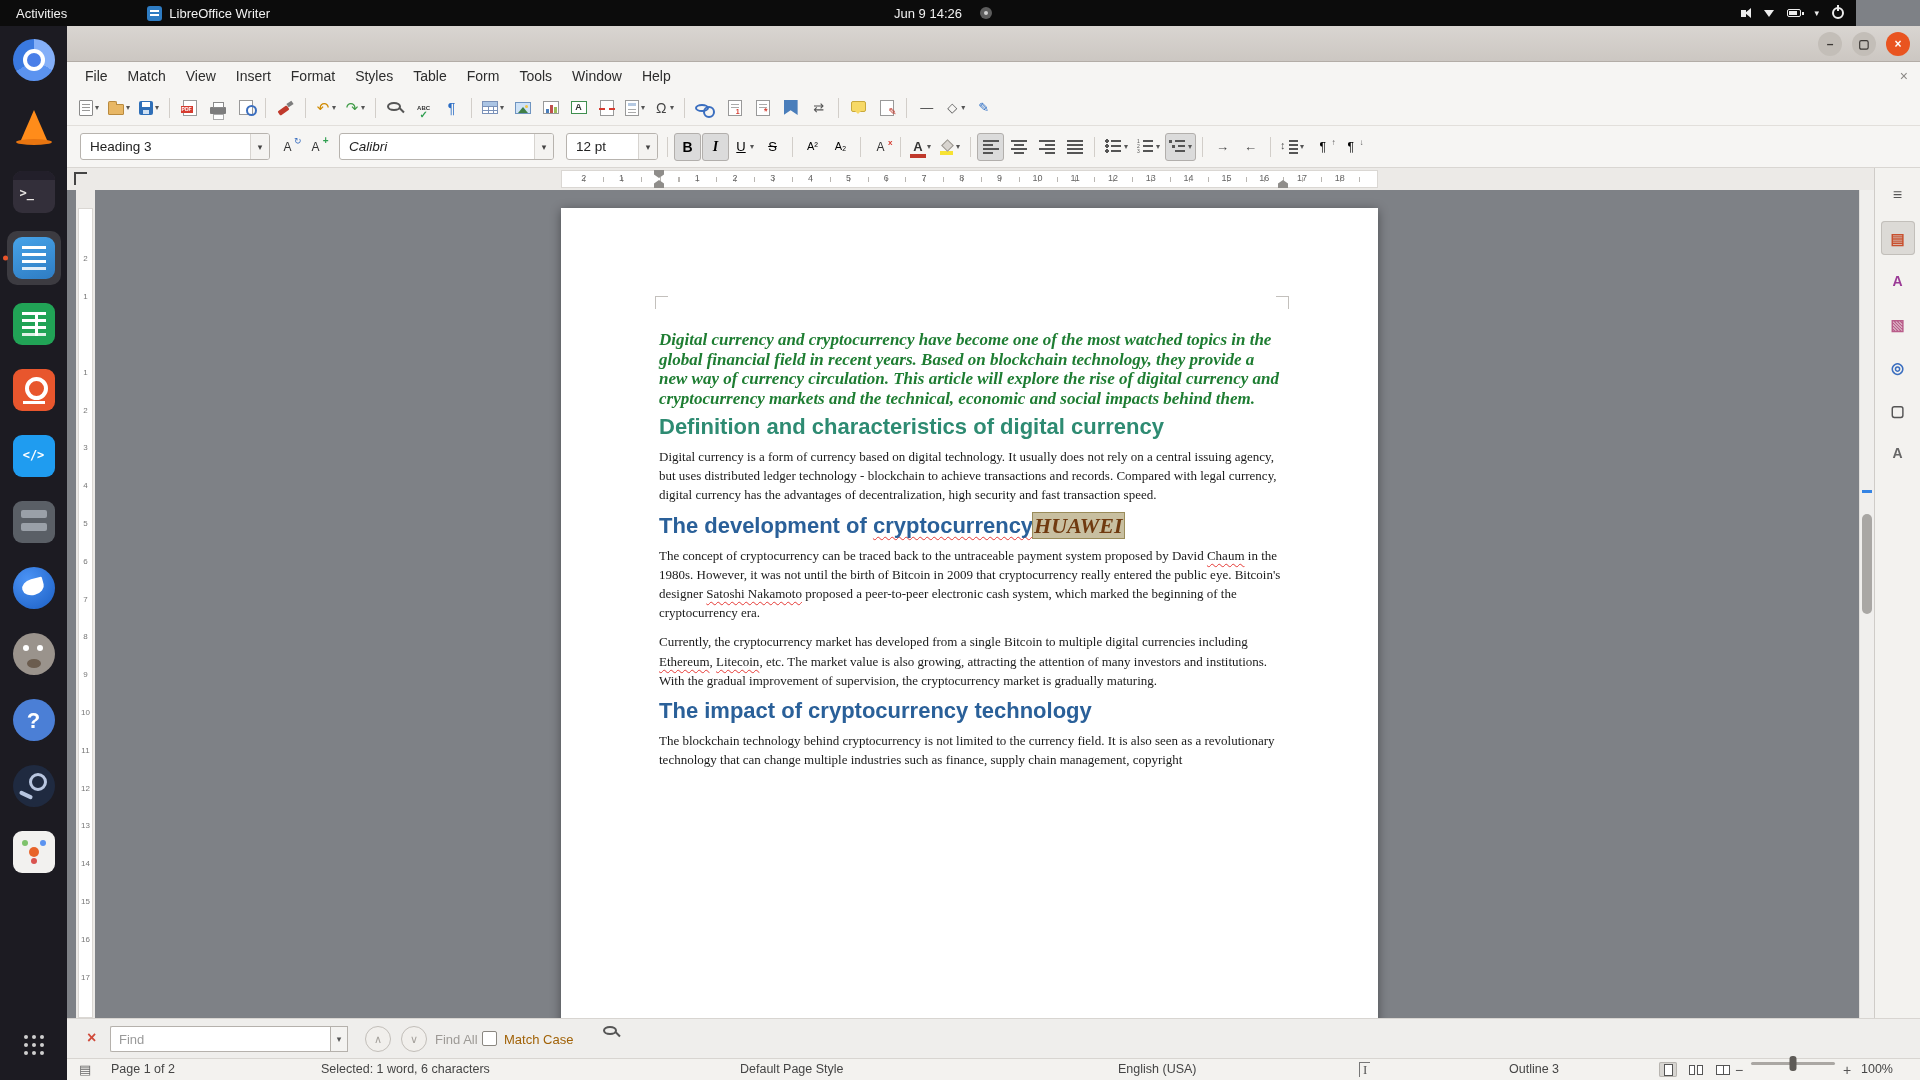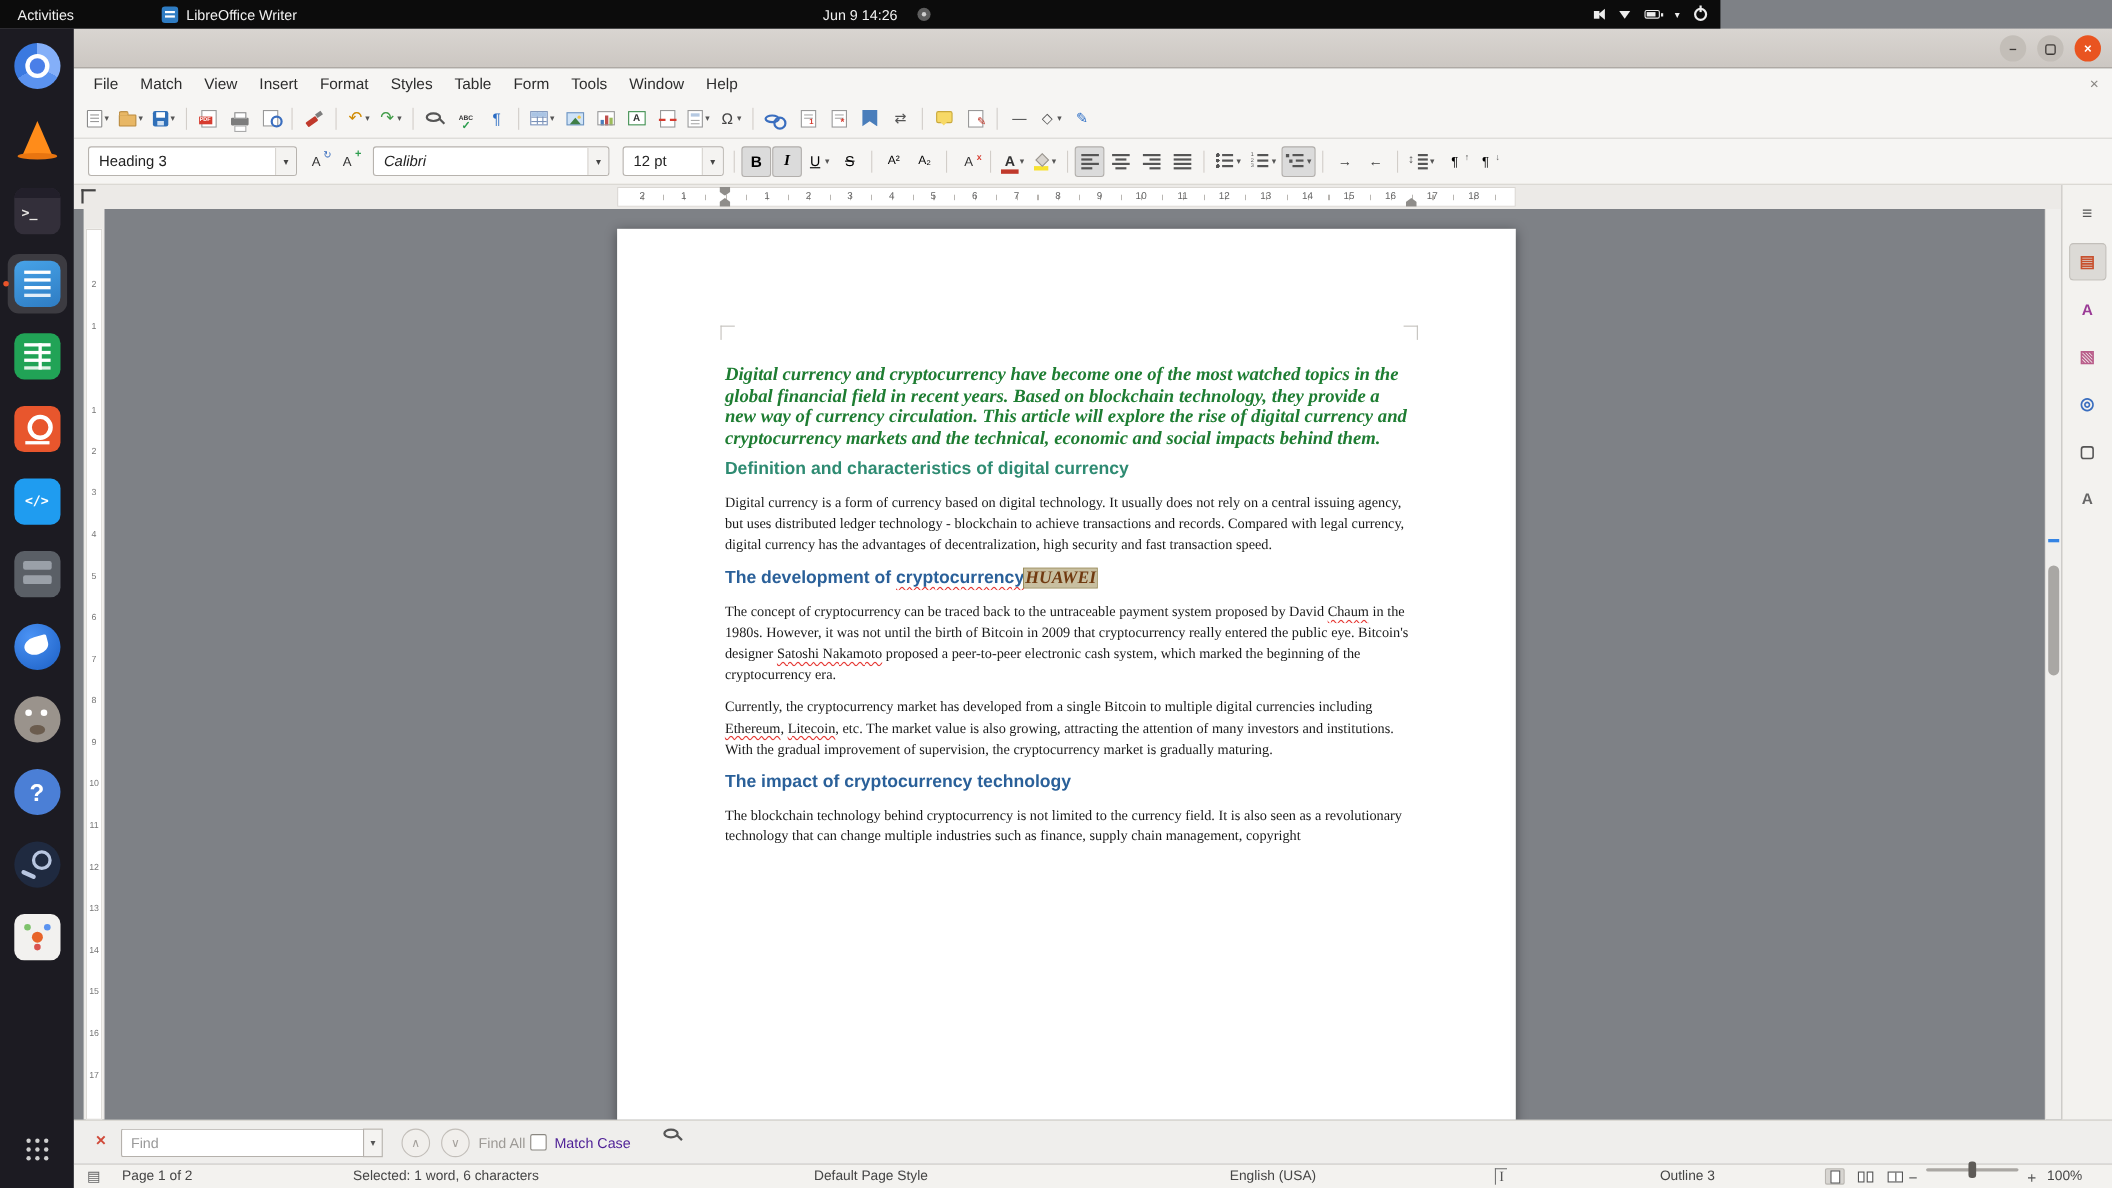--- a/index.html
+++ b/index.html
@@ -3,21 +3,21 @@
 <meta charset="utf-8">
 <style>
   html,body{margin:0;padding:0}
   body{width:1920px;height:1080px;overflow:hidden;position:relative;background:#7e8186;
        font-family:"Liberation Sans",sans-serif;-webkit-font-smoothing:antialiased}
   [data-interactable]{box-sizing:border-box}
   .glyph{display:inline-flex;align-items:center;justify-content:center;font-size:13px;line-height:1;
          min-width:14px;height:16px;position:relative}
 
   
-  .topbar{position:absolute;left:0;top:0;width:1564px;height:26px;background:#0c0c0c;color:#f1f1f1;
+  .topbar{position:absolute;left:0;top:0;width:1856px;height:26px;background:#0c0c0c;color:#f1f1f1;
           display:flex;align-items:center;font-size:13px;z-index:60}
   .activities{margin-left:16px}
   .tb-app{display:flex;align-items:center;gap:7px;margin-left:80px}
   .mini-writer{width:15px;height:15px;border-radius:3px;background:#2e7cc3;position:relative;display:inline-block}
   .mini-writer::after{content:'';position:absolute;left:3px;right:3px;top:4px;height:2px;background:#fff;
           box-shadow:0 4px 0 #fff}
   .tb-clock{position:absolute;left:50%;transform:translateX(-50%)}
   .recdot{position:absolute;left:calc(50% + 52px);top:7px;width:12px;height:12px;border-radius:50%;background:#5d5d5d}
   .recdot::after{content:'';position:absolute;inset:4px;border-radius:50%;background:#cfcfcf}
   .tb-status{position:absolute;right:12px;display:flex;gap:13px;align-items:center}
@@ -243,21 +243,21 @@
   .page{position:absolute;left:494px;top:18px;width:817px;height:1250px;background:#fff;
         box-shadow:0 2px 10px rgba(0,0,0,.4)}
   .cm{position:absolute;width:13px;height:13px}
   .cm-tl{left:94px;top:88px;border-left:1px solid #c3c0bc;border-top:1px solid #c3c0bc}
   .cm-tr{left:715px;top:88px;border-right:1px solid #c3c0bc;border-top:1px solid #c3c0bc}
   .doc-content{position:absolute;left:98px;top:122px;width:624px;color:#1a1a1a}
   .sec-h1{font-size:21px;line-height:24px;font-weight:bold;margin:0 0 8px}
   .sec-h2{font-size:18px;line-height:22px;font-weight:bold;margin:0 0 10px}
   .sec-quote{font-family:"Liberation Serif",serif;font-size:17px;line-height:19.5px;font-weight:bold;
         font-style:italic;margin:0 0 8px}
-  .sec-h3{font-size:16px;line-height:21px;font-weight:bold;margin:0 0 10px}
+  .sec-h3{font-size:22px;line-height:21px;font-weight:bold;margin:0 0 10px}
   .sec-p{font-family:"Liberation Serif",serif;font-size:13px;line-height:19.2px;margin:0 0 10px}
   .squiggle{text-decoration:underline;text-decoration-style:wavy;text-decoration-color:#e53935;
         text-decoration-thickness:1px;text-underline-offset:3px;text-decoration-skip-ink:none}
   .sel-run{background:#c8bfa0;color:#703a10;font-style:italic;font-weight:bold;
         font-family:"Liberation Serif",serif;outline:1px solid #9a8c5a;padding:0 1px}
   .scrollbar{position:absolute;right:0;top:0;width:15px;bottom:0;background:#f0efed;border-left:1px solid #e0dedb}
   .scroll-thumb{position:absolute;left:2px;right:2px;top:324px;height:100px;background:#a9a7a4;border-radius:6px}
   .scroll-marker{position:absolute;left:2px;right:2px;top:300px;height:3px;background:#3584e4}
 
   
@@ -273,21 +273,21 @@
   .fb-close{position:absolute;left:20px;top:11px;color:#d04a3a;font-size:16px;font-weight:bold;line-height:1}
   .find-input{position:absolute;left:43px;top:7px;width:220px;height:26px;border:1px solid #b5b1ac;
         border-right:none;border-radius:2px 0 0 2px;background:#fff;padding:0 8px;font-size:13px;color:#333;outline:none}
   .find-input::placeholder{color:#9a9a9a}
   .find-dd{position:absolute;left:263px;top:7px;width:18px;height:26px;border:1px solid #b5b1ac;
         background:#f4f3f1;display:flex;align-items:center;justify-content:center;font-size:9px;color:#555}
   .find-nav{position:absolute;top:7px;width:26px;height:26px;border:1px solid #c2beb9;border-radius:50%;
         background:#f1efec;color:#a5a19c;display:flex;align-items:center;justify-content:center;font-size:11px}
   .find-all{position:absolute;left:368px;top:13px;font-size:13px;color:#9d9a96}
   .cb{position:absolute;left:415px;top:12px;width:15px;height:15px;background:#fff;border:1px solid #8a8781;border-radius:2px}
-  .cb-label{position:absolute;left:437px;top:13px;font-size:13px;color:#4c1d95}
+  .cb-label{position:absolute;left:437px;top:13px;font-size:13px;color:#a16207}
   .find-replace-icon{position:absolute;left:536px;top:10px}
 
   
   .statusbar{position:absolute;left:67px;right:0;bottom:0;height:22px;background:#f3f2ef;
         border-top:1px solid #d8d5d1;font-size:12.5px;color:#454545;z-index:50}
   .statusbar>span{position:absolute;top:3px;white-space:nowrap}
   .st-icon{left:12px;top:2px;color:#666;font-size:13px}
   .st-page{left:44px}
   .st-sel{left:254px}
   .st-style{left:673px}

